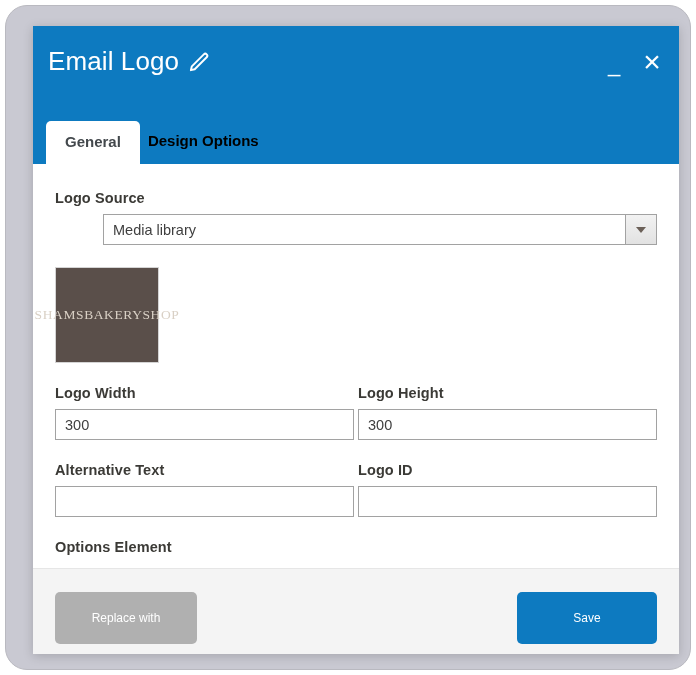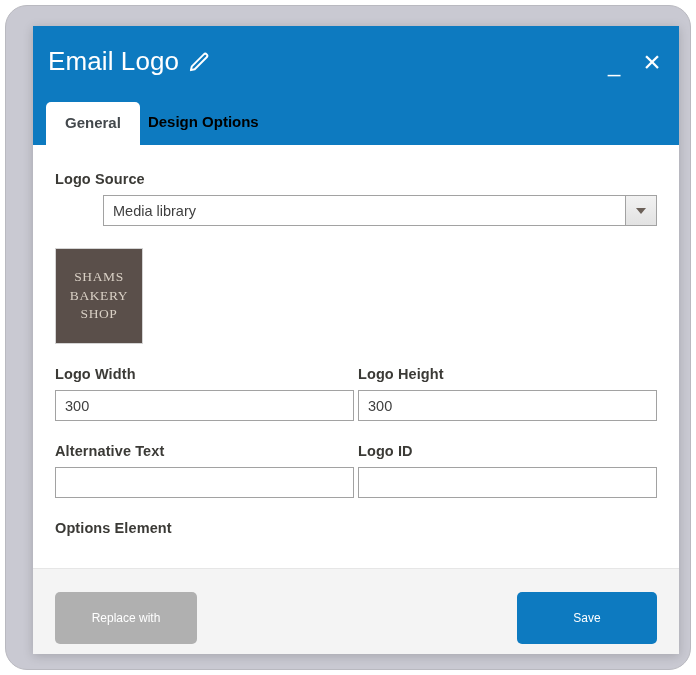--- a/index.html
+++ b/index.html
@@ -38,21 +38,21 @@
     background: #ffffff;
     box-sizing: border-box;
     display: flex;
     flex-direction: column;
     box-shadow: 0 2px 10px rgba(0,0,0,0.18);
   }
 
   
   .modal-header {
     background: #0d7ac0;
-    height: 119px;
+    height: 138px;
     position: relative;
     flex: 0 0 auto;
   }
   .modal-title {
     position: absolute;
     left: 15px;
     top: 22px;
     color: #ffffff;
     font-size: 26px;
     font-weight: 400;
@@ -177,27 +177,27 @@
   }
   .tri-down {
     width: 0; height: 0;
     border-left: 5px solid transparent;
     border-right: 5px solid transparent;
     border-top: 6px solid #6b6058;
   }
 
   
   .logo-thumb {
-    width: 88px;
+    width: 104px;
     height: 96px;
     background: #5a4f4a;
     border: 1px solid #d4d4d4;
     box-sizing: border-box;
     display: flex;
-    flex-direction: column;
+    flex-direction: row;
     align-items: center;
     justify-content: center;
     cursor: pointer;
   }
   .logo-line {
     font-family: "Liberation Serif", serif;
     color: #d9d0c5;
     font-size: 13.5px;
     letter-spacing: 0.6px;
     line-height: 1.38;

